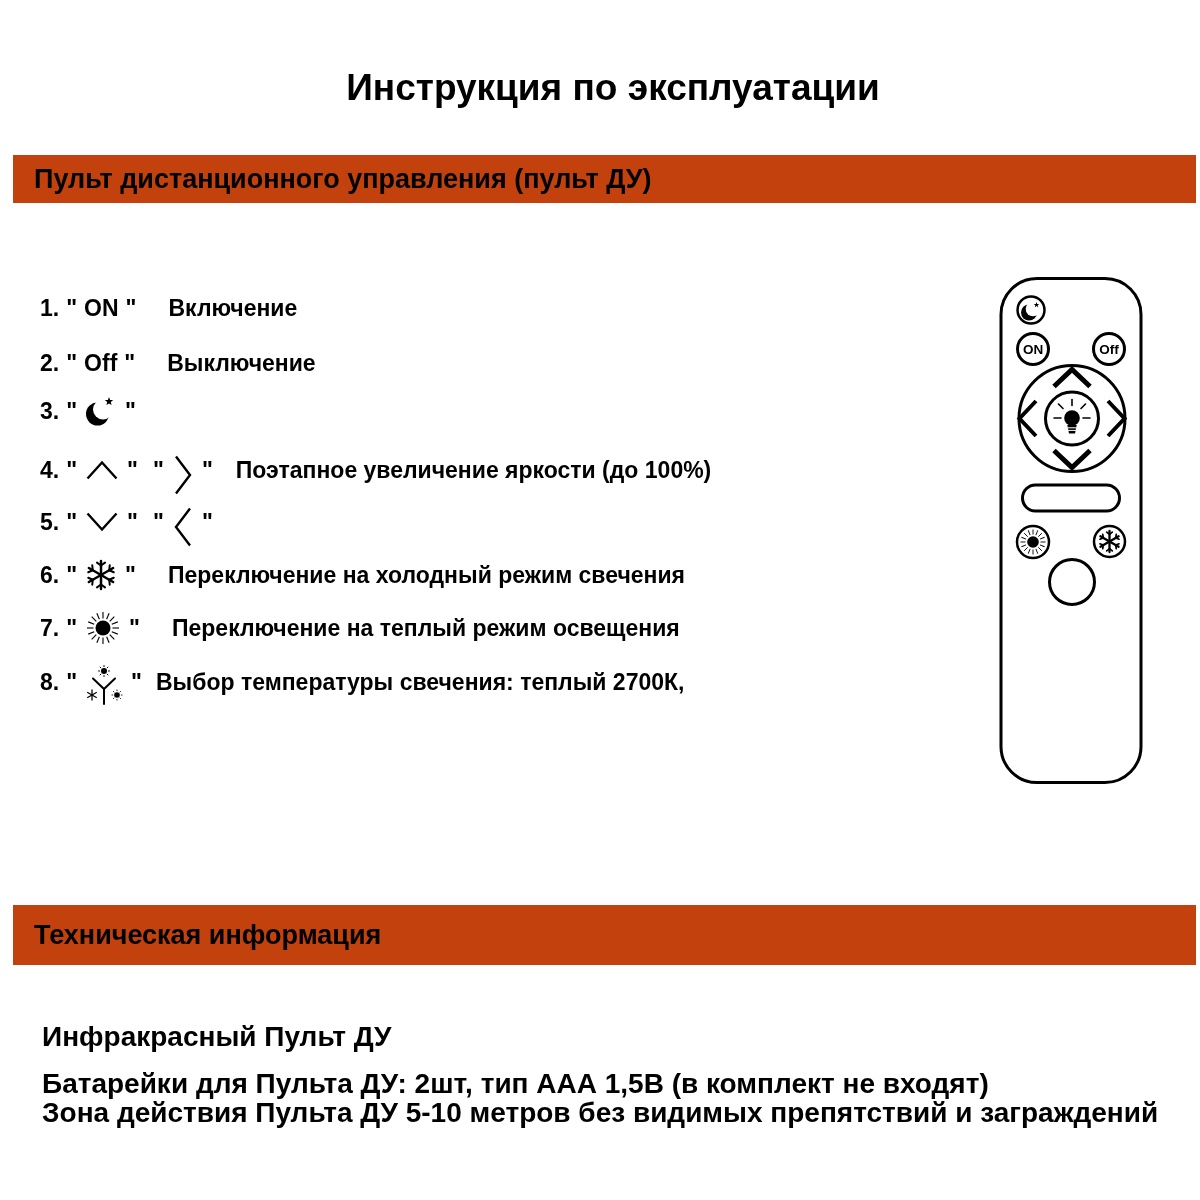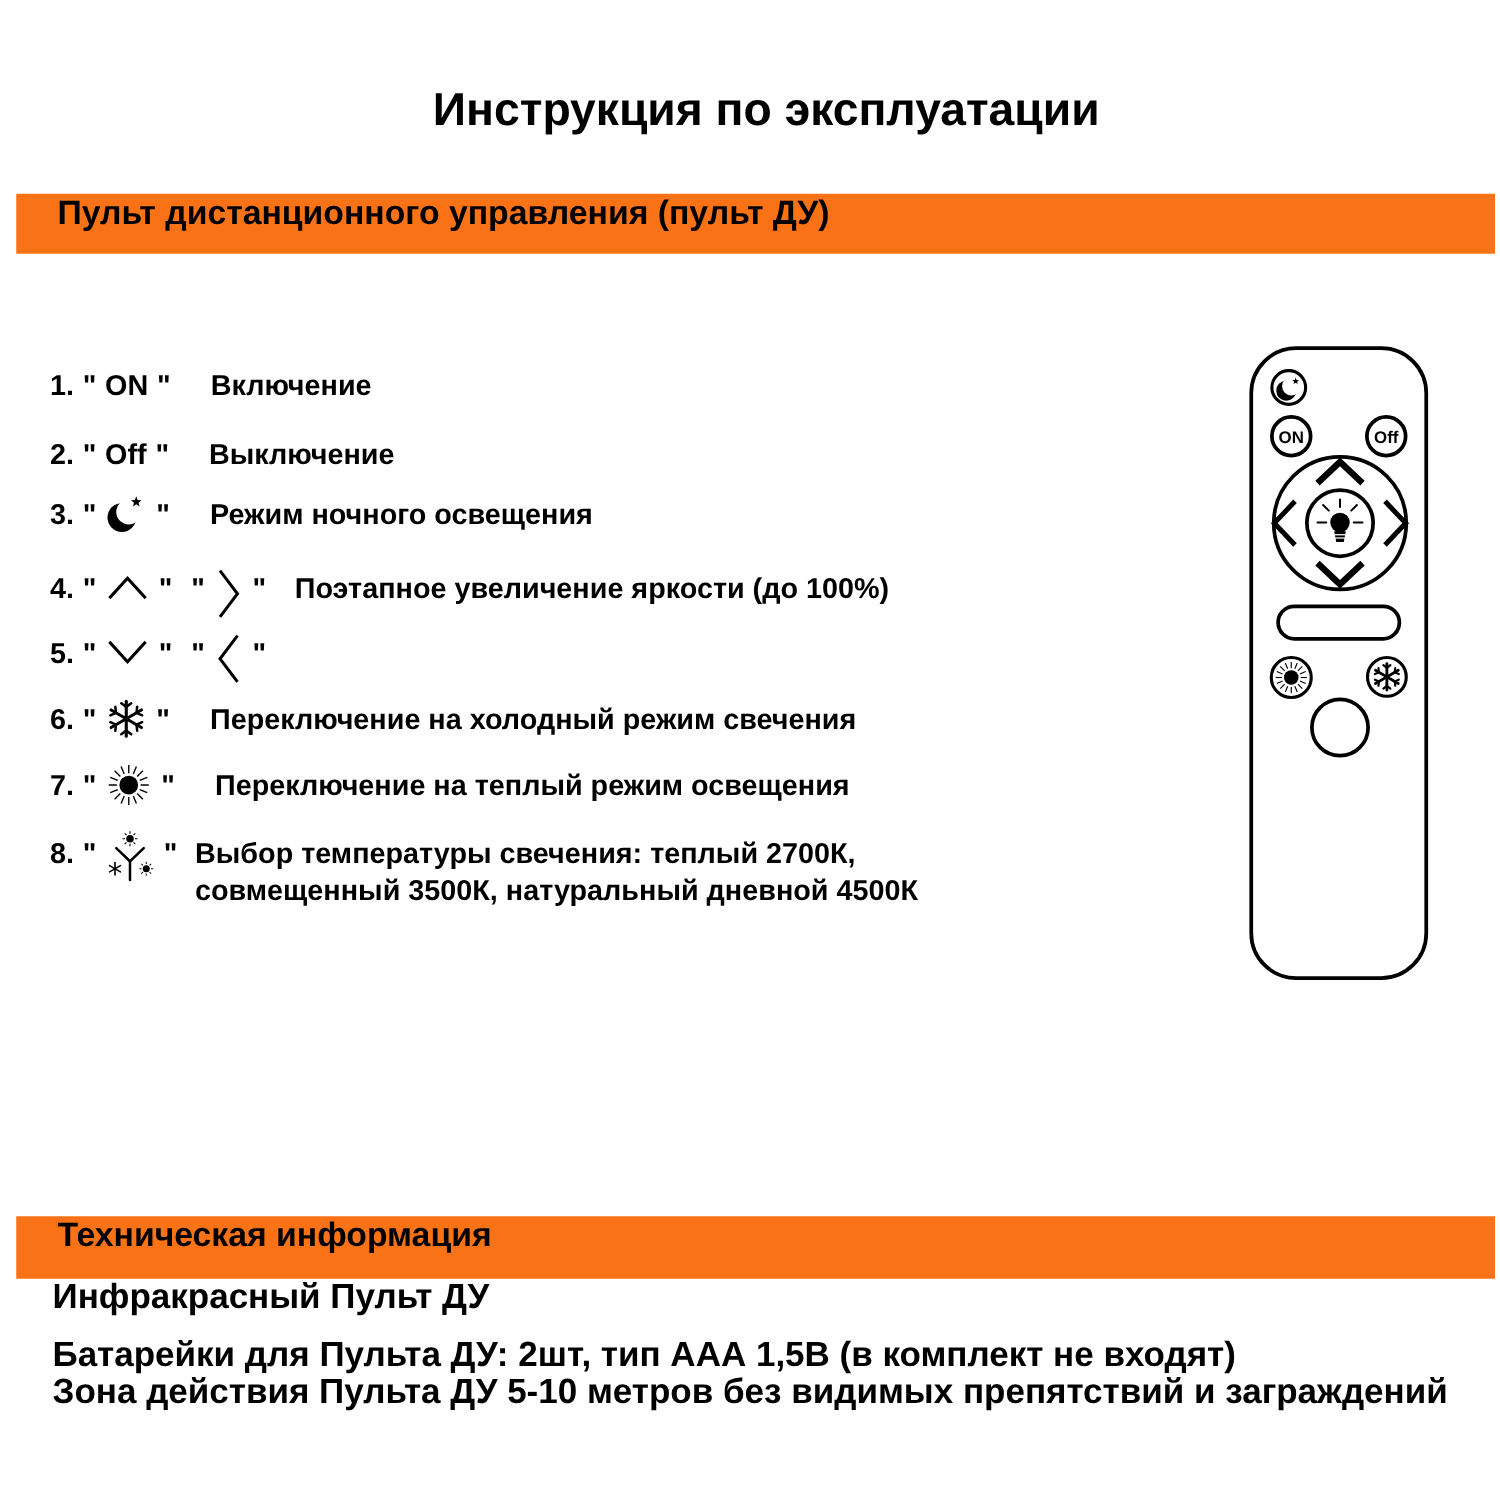--- a/index.html
+++ b/index.html
@@ -5,26 +5,26 @@
   html,body{margin:0;padding:0;}
   body{
     width:1200px;height:1200px;background:#ffffff;color:#000;
     font-family:"Liberation Sans", sans-serif;position:relative;overflow:hidden;
   }
   .title{
     position:absolute;top:68px;left:13px;width:1200px;text-align:center;
     font-size:37px;font-weight:bold;line-height:40px;white-space:nowrap;
   }
   .banner{
-    position:absolute;left:13px;width:1183px;height:48px;background:#f97316;
-    display:flex;box-sizing:border-box;padding-left:33px;
+    position:absolute;left:13px;width:1183px;height:48px;background:#c2410c;
+    display:flex;align-items:center;box-sizing:border-box;padding-left:21px;
     font-size:27px;font-weight:bold;white-space:nowrap;
   }
   #banner-remote{top:155px;}
-  #banner-tech{top:973px;height:50px;}
+  #banner-tech{top:905px;height:60px;}
   .row{
     position:absolute;left:40px;height:40px;display:flex;align-items:center;
     gap:7px;font-size:23px;font-weight:bold;white-space:nowrap;
   }
   .row .label{margin-left:25px;}
   .row .label-wide{margin-left:16px;}
   .row8{height:auto;align-items:flex-start;}
   .row8 .num,.row8 .q{line-height:30px;}
   .mlabel{margin-left:7px;line-height:30px;}
   .icon{display:flex;align-items:center;justify-content:center;}
@@ -67,21 +67,20 @@
   <span class="num">3.</span>
   <span class="q">"</span>
   <span class="icon">
     <svg width="34" height="36" viewBox="0 0 34 36">
       <circle cx="13.5" cy="21" r="11.5" fill="#000"></circle>
       <circle cx="19" cy="16.5" r="10" fill="#fff"></circle>
       <polygon fill="#000" points="25,4 26.1,6.9 29.2,7.1 26.8,9.1 27.6,12.1 25,10.4 22.4,12.1 23.2,9.1 20.8,7.1 23.9,6.9"></polygon>
     </svg>
   </span>
   <span class="q">"</span>
-  <span class="label">Режим ночного освещения</span>
 </div>
 
 <div class="row" style="top:450px">
   <span class="num">4.</span>
   <span class="q">"</span>
   <span class="icon">
     <svg width="36" height="26" viewBox="0 0 36 26">
         <polyline points="3.5,21.5 18,5.5 32.5,21.5" fill="none" stroke="#000" stroke-width="2.4"></polyline>
       </svg>
   </span>
@@ -194,21 +193,20 @@
       <use href="#r8b" transform="rotate(135 33 31)"></use>
         <use href="#r8b" transform="rotate(180 33 31)"></use>
       <use href="#r8b" transform="rotate(225 33 31)"></use>
         <use href="#r8b" transform="rotate(270 33 31)"></use>
       <use href="#r8b" transform="rotate(315 33 31)"></use>
     </svg>
   </span>
   <span class="q">"</span>
   <span class="mlabel">
     <div>Выбор температуры свечения: теплый 2700К,</div>
-    <div>совмещенный 3500К, натуральный дневной 4500К</div>
   </span>
 </div>
 
 <svg id="remote-svg" width="153" height="512" viewBox="0 0 153 512">
   <rect x="6" y="3.5" width="140" height="504" rx="36" fill="#fff" stroke="#000" stroke-width="3"></rect>
 
   <g>
     <circle cx="36" cy="35" r="13.5" fill="#fff" stroke="#000" stroke-width="2.5"></circle>
     <circle cx="34" cy="37.5" r="8" fill="#000"></circle>
     <circle cx="38" cy="34" r="7.3" fill="#fff"></circle>

